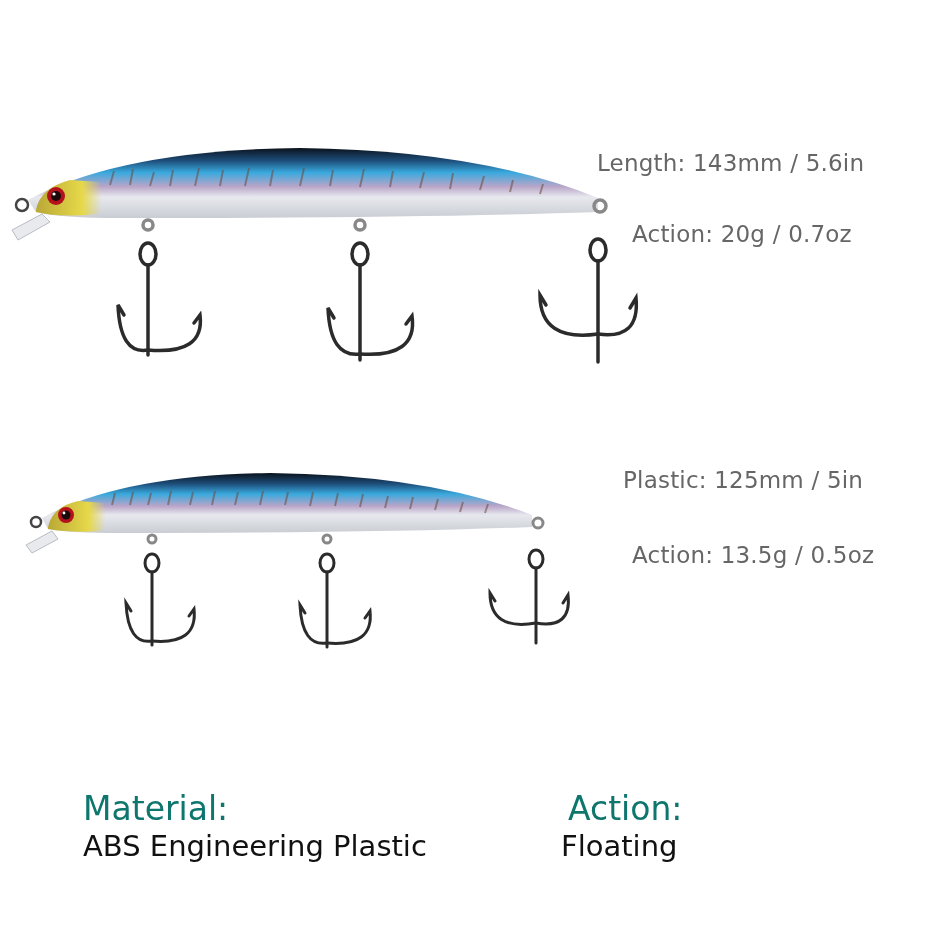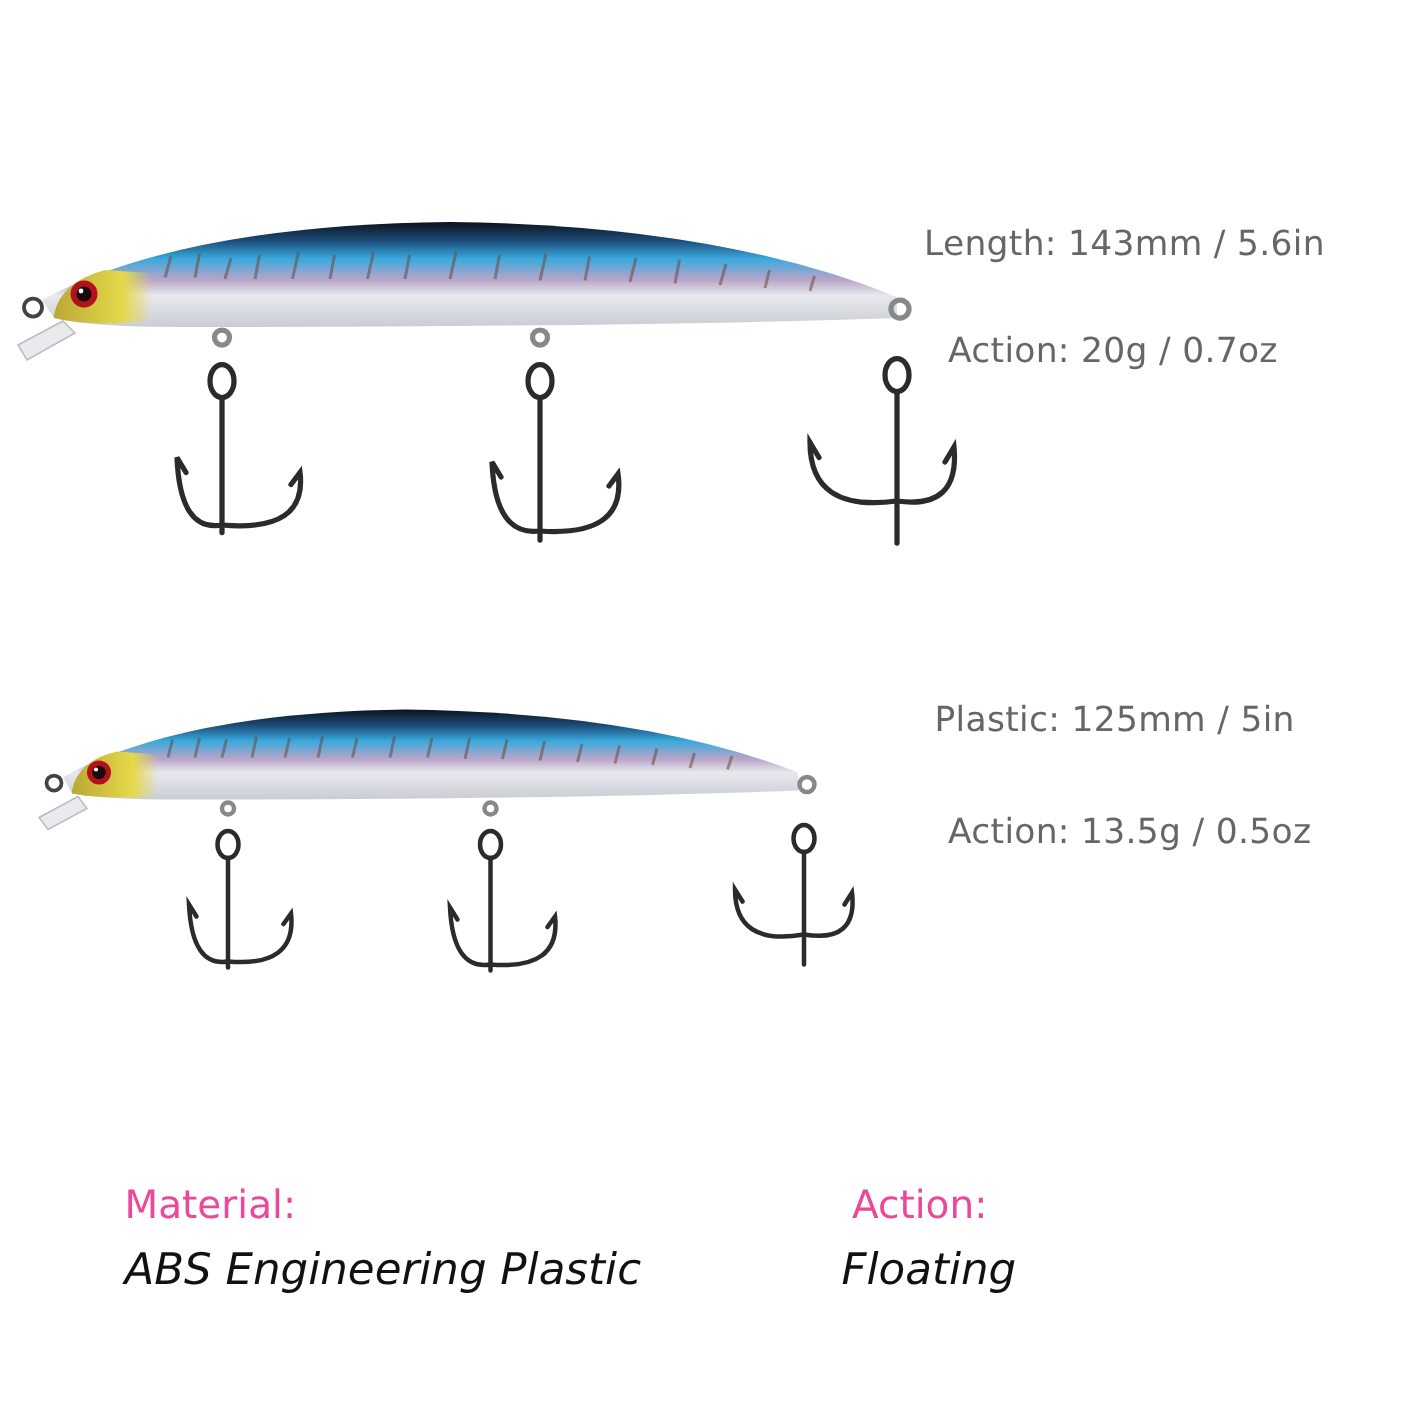--- a/index.html
+++ b/index.html
@@ -1,21 +1,21 @@
 <!DOCTYPE html>
 <html><head>
 <meta charset="utf-8">
 <style>
   html, body { margin:0; padding:0; background:#ffffff; }
   body { width:950px; height:950px; position:relative; overflow:hidden;
          font-family:"DejaVu Sans", "Liberation Sans", sans-serif; }
   .lure { position:absolute; }
   .spec { position:absolute; color:#666666; font-size:23px; white-space:nowrap; letter-spacing:0.2px; }
-  .prop-label { position:absolute; color:#ec4899; font-size:26px; white-space:nowrap; }
-  .prop-value { position:absolute; color:#111111; font-size:29px; white-space:nowrap;font-style:italic; }
+  .prop-label { position:absolute; color:#0f766e; font-size:33px; white-space:nowrap; }
+  .prop-value { position:absolute; color:#111111; font-size:29px; white-space:nowrap; }
 </style>
 </head>
 <body>
 
 <svg class="lure" style="left:0;top:130px" width="660" height="250" viewBox="0 0 660 250">
   <defs>
     <linearGradient id="bodyGrad1" x1="0" y1="0" x2="0" y2="1">
       <stop offset="0" stop-color="#0b121c"></stop>
       <stop offset="0.18" stop-color="#1d4d7a"></stop>
       <stop offset="0.35" stop-color="#39a9dd"></stop>
@@ -61,21 +61,21 @@
     <path d="M360 224 Q418 228 412 186 l-6 8"></path>
 
     <circle cx="600" cy="76" r="6" stroke="#888"></circle>
     <ellipse cx="598" cy="120" rx="8" ry="11"></ellipse>
     <path d="M598 131 L598 232"></path>
     <path d="M598 204 Q540 212 540 165 l6 10"></path>
     <path d="M598 204 Q640 210 636 168 l-6 10"></path>
   </g>
 </svg>
 
-<div class="spec" style="left:616px;top:150px">Length: 143mm / 5.6in</div>
+<div class="spec" style="left:597px;top:150px">Length: 143mm / 5.6in</div>
 <div class="spec" style="left:632px;top:221px">Action: 20g / 0.7oz</div>
 
 <svg class="lure" style="left:20px;top:455px" width="570" height="200" viewBox="0 0 570 200">
   <defs>
     <linearGradient id="bodyGrad2" x1="0" y1="0" x2="0" y2="1">
       <stop offset="0" stop-color="#0b121c"></stop>
       <stop offset="0.18" stop-color="#1d4d7a"></stop>
       <stop offset="0.35" stop-color="#39a9dd"></stop>
       <stop offset="0.55" stop-color="#b9a5c8"></stop>
       <stop offset="0.7" stop-color="#e7e9ee"></stop>

